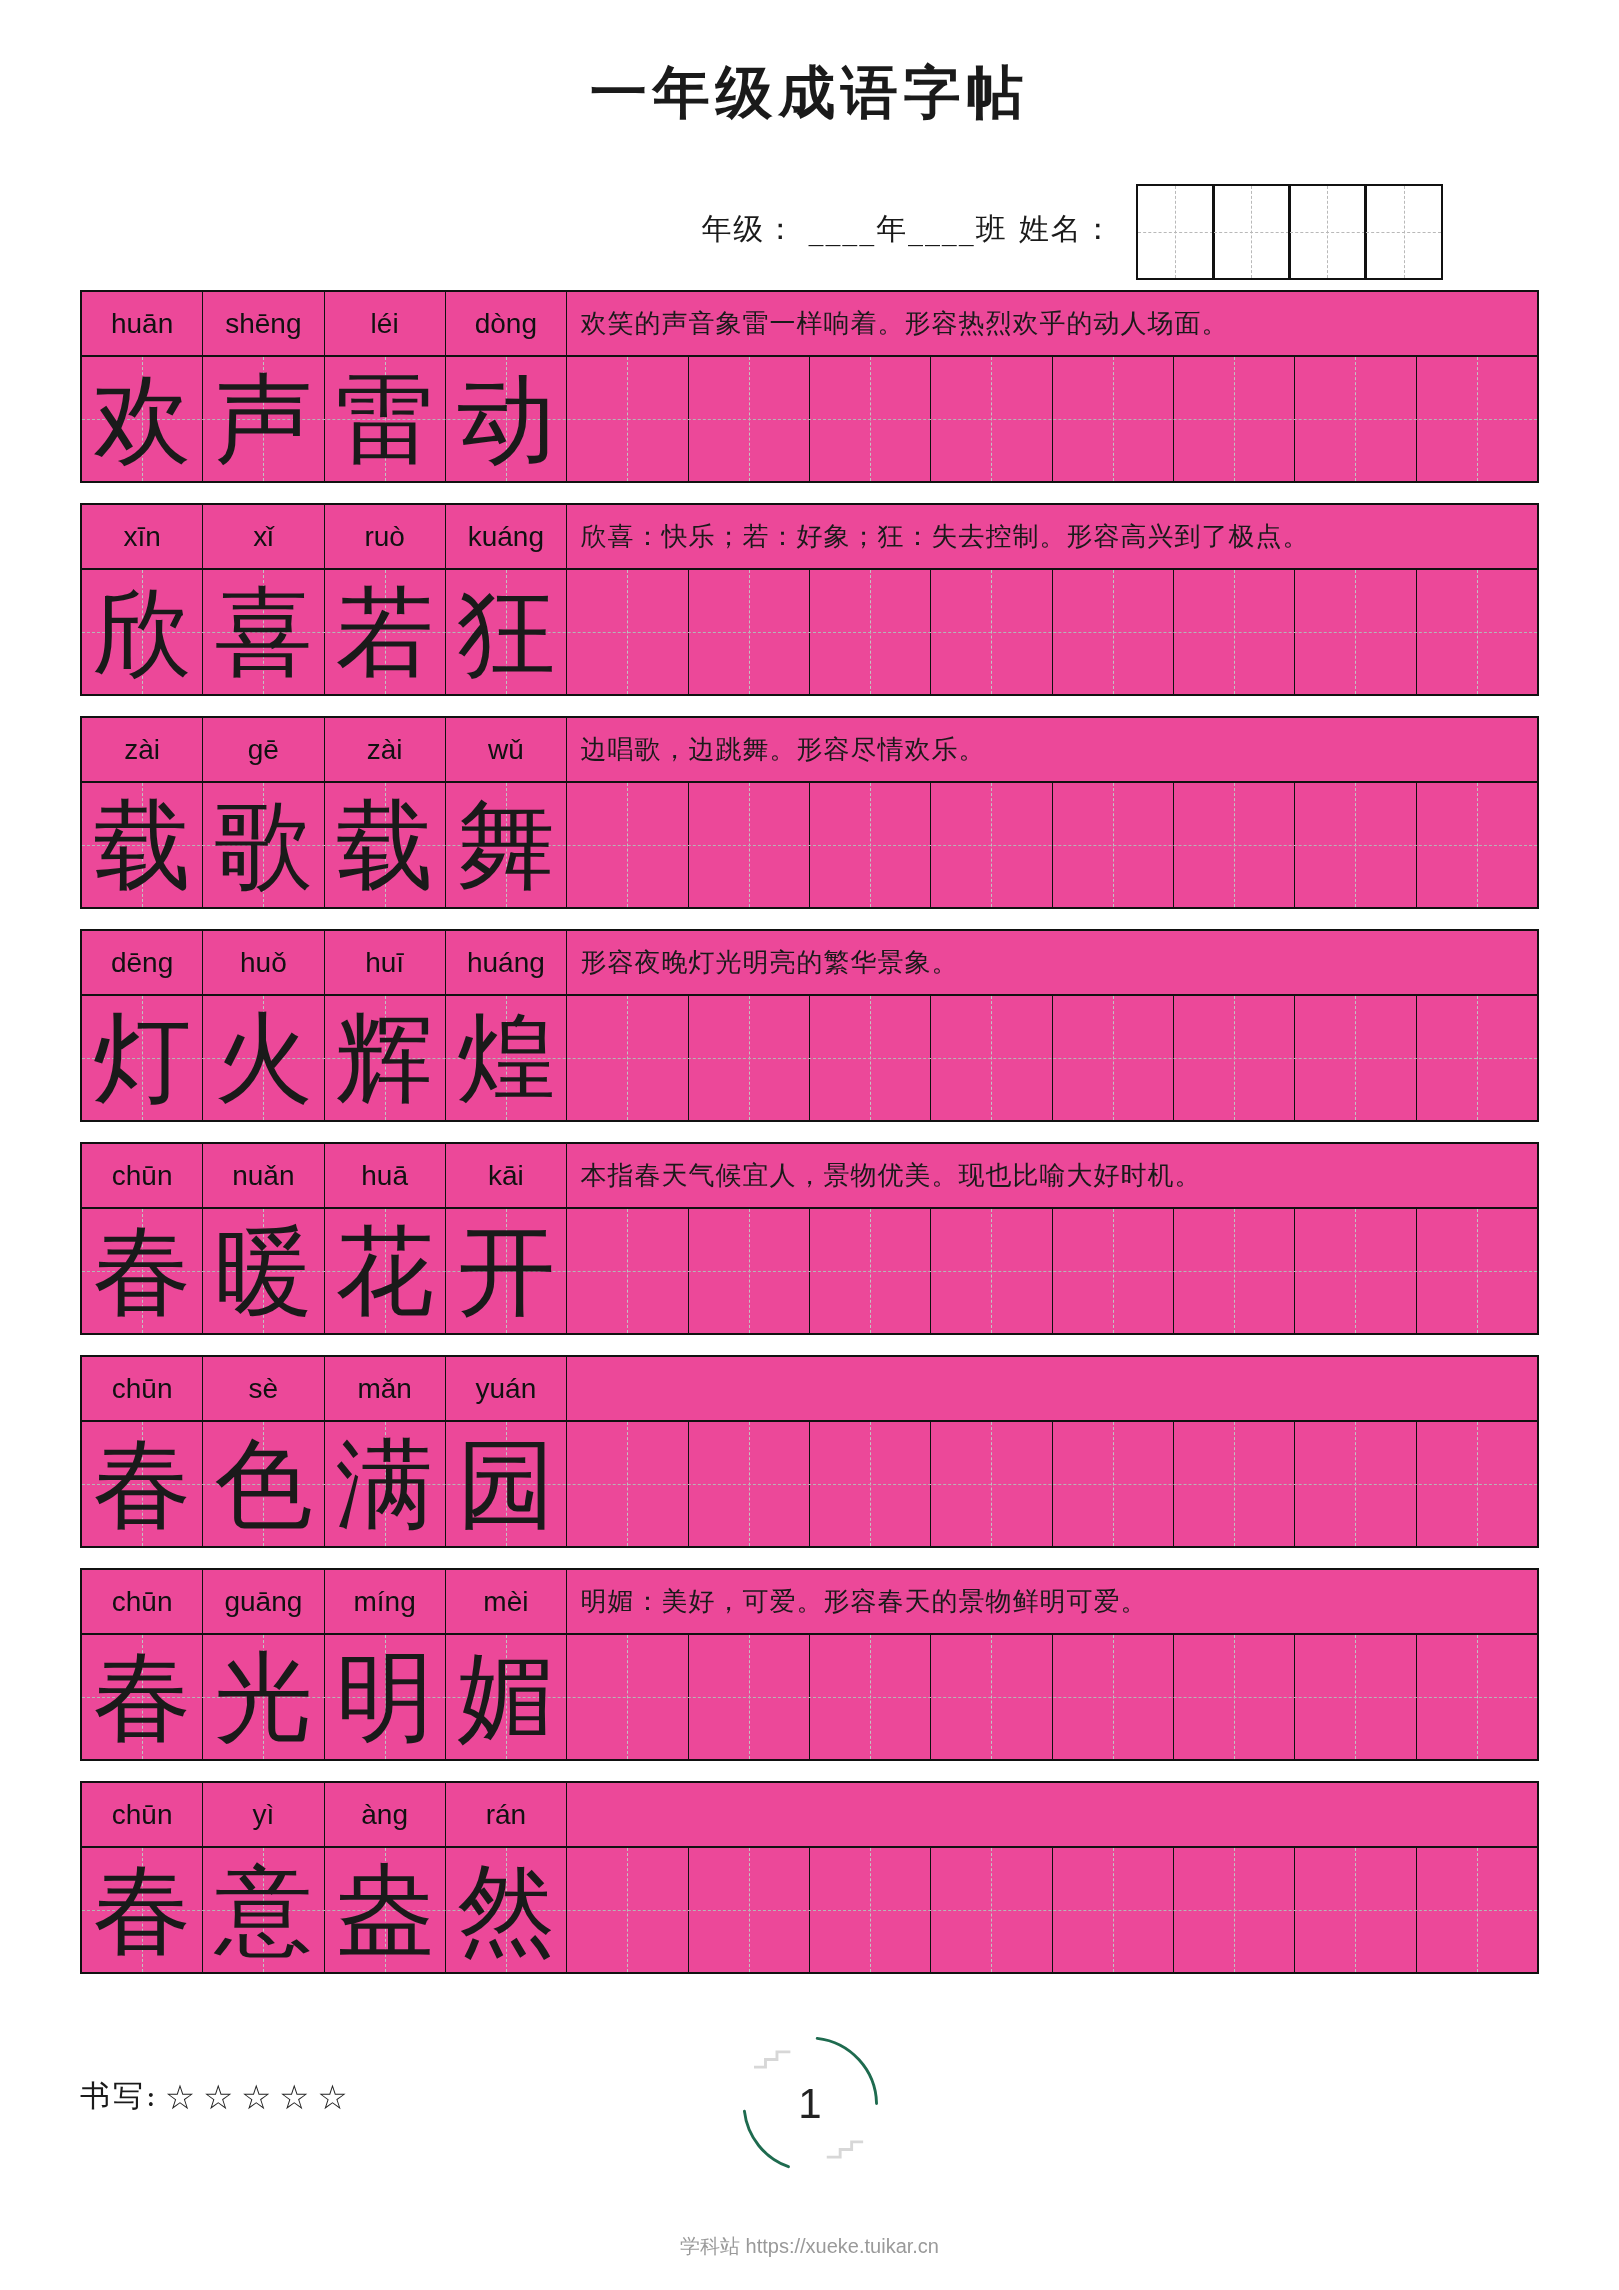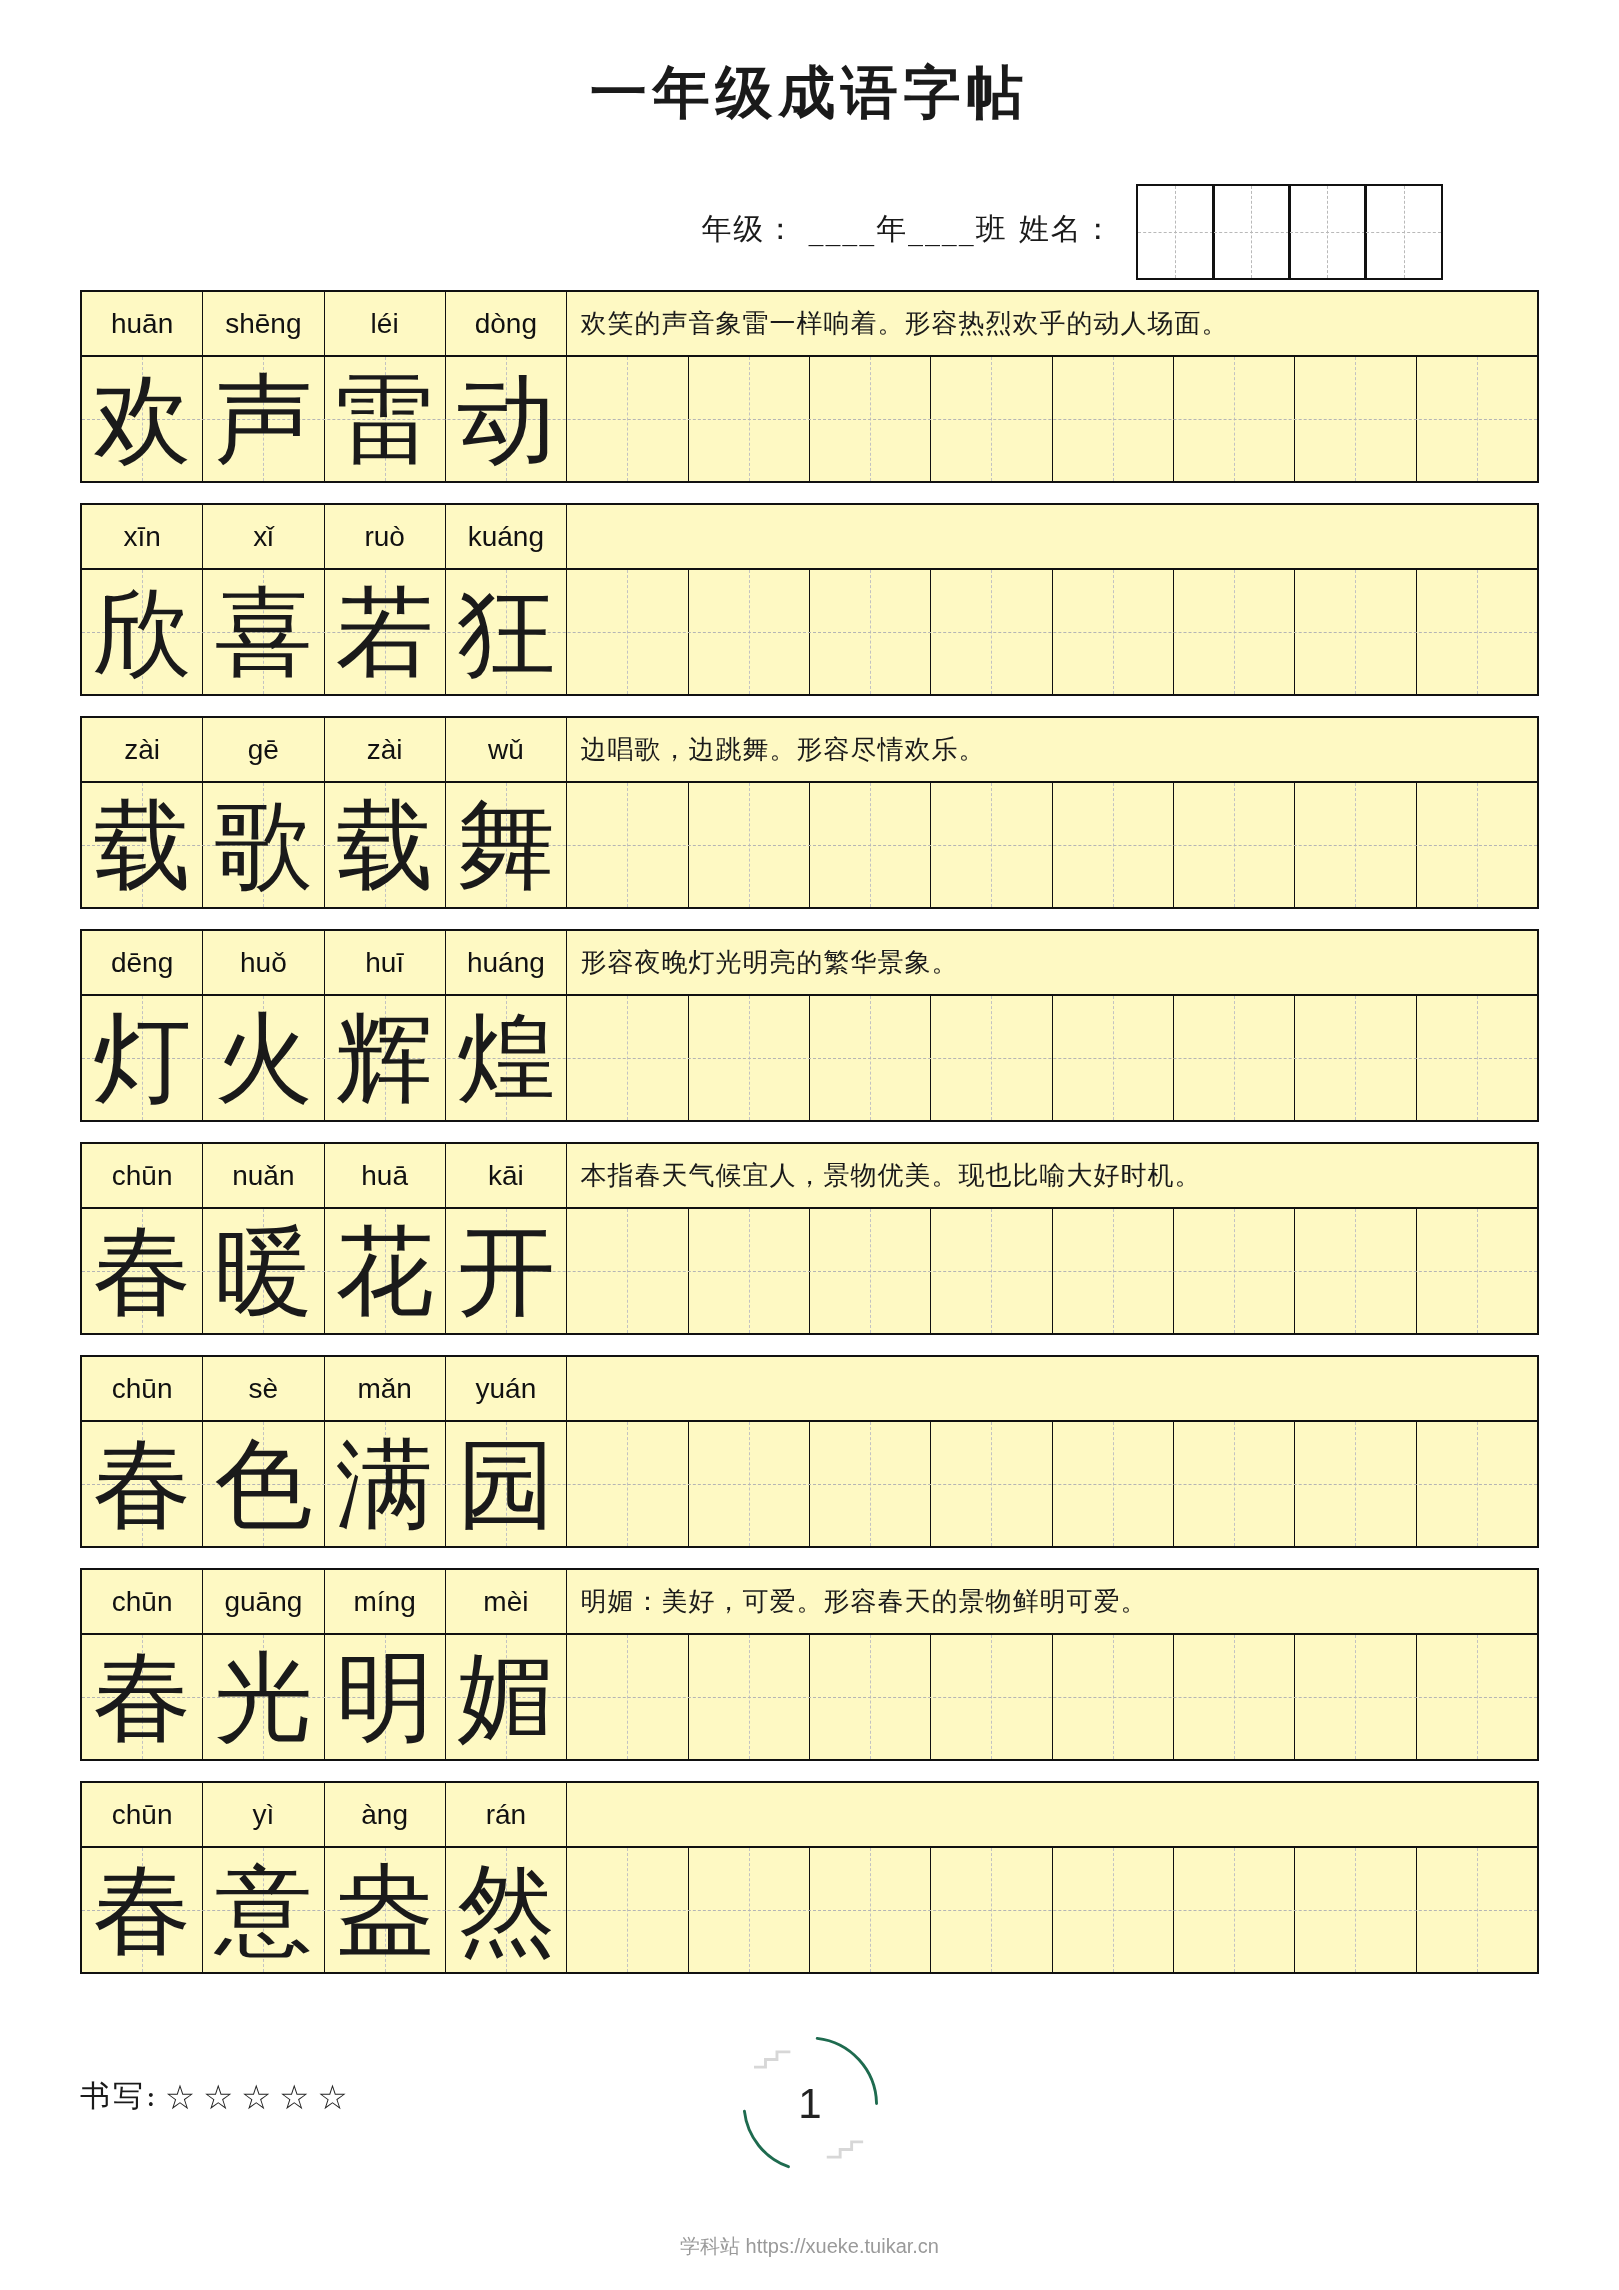--- a/index.html
+++ b/index.html
@@ -41,21 +41,21 @@
   }
   .name-box::after{
     content:"";position:absolute;left:0;right:0;top:50%;
     border-top:1.9px dashed #b9b9b9;
   }
   
   .sheet{position:absolute;left:80px;right:80px;top:290px;}
   .block{
     border:2.9px solid #111;
     margin-bottom:20px;
-    background:#fef9c3;
+    background:#ec4899;
   }
   .row-top{
     display:flex;align-items:stretch;
     border-bottom:2.9px solid #111;
     min-height:63px;
   }
   .py-cell{
     flex:0 0 calc(100% / 12);
     box-sizing:border-box;
     border-right:1.9px solid #111;
@@ -169,20 +169,21 @@
           <div class="grid-cell"></div>
         </div>
   </section>
 
   <section class="block">
     <div class="row-top">
           <div class="py-cell">xīn</div>
           <div class="py-cell">xǐ</div>
           <div class="py-cell">ruò</div>
           <div class="py-cell">kuáng</div>
+          <div class="explain">欣喜：快乐；若：好象；狂：失去控制。形容高兴到了极点。</div>
         </div>
     <div class="row-bottom">
           <div class="grid-cell">
             <span class="char">欣</span>
           </div>
           <div class="grid-cell">
             <span class="char">喜</span>
           </div>
           <div class="grid-cell">
             <span class="char">若</span>

